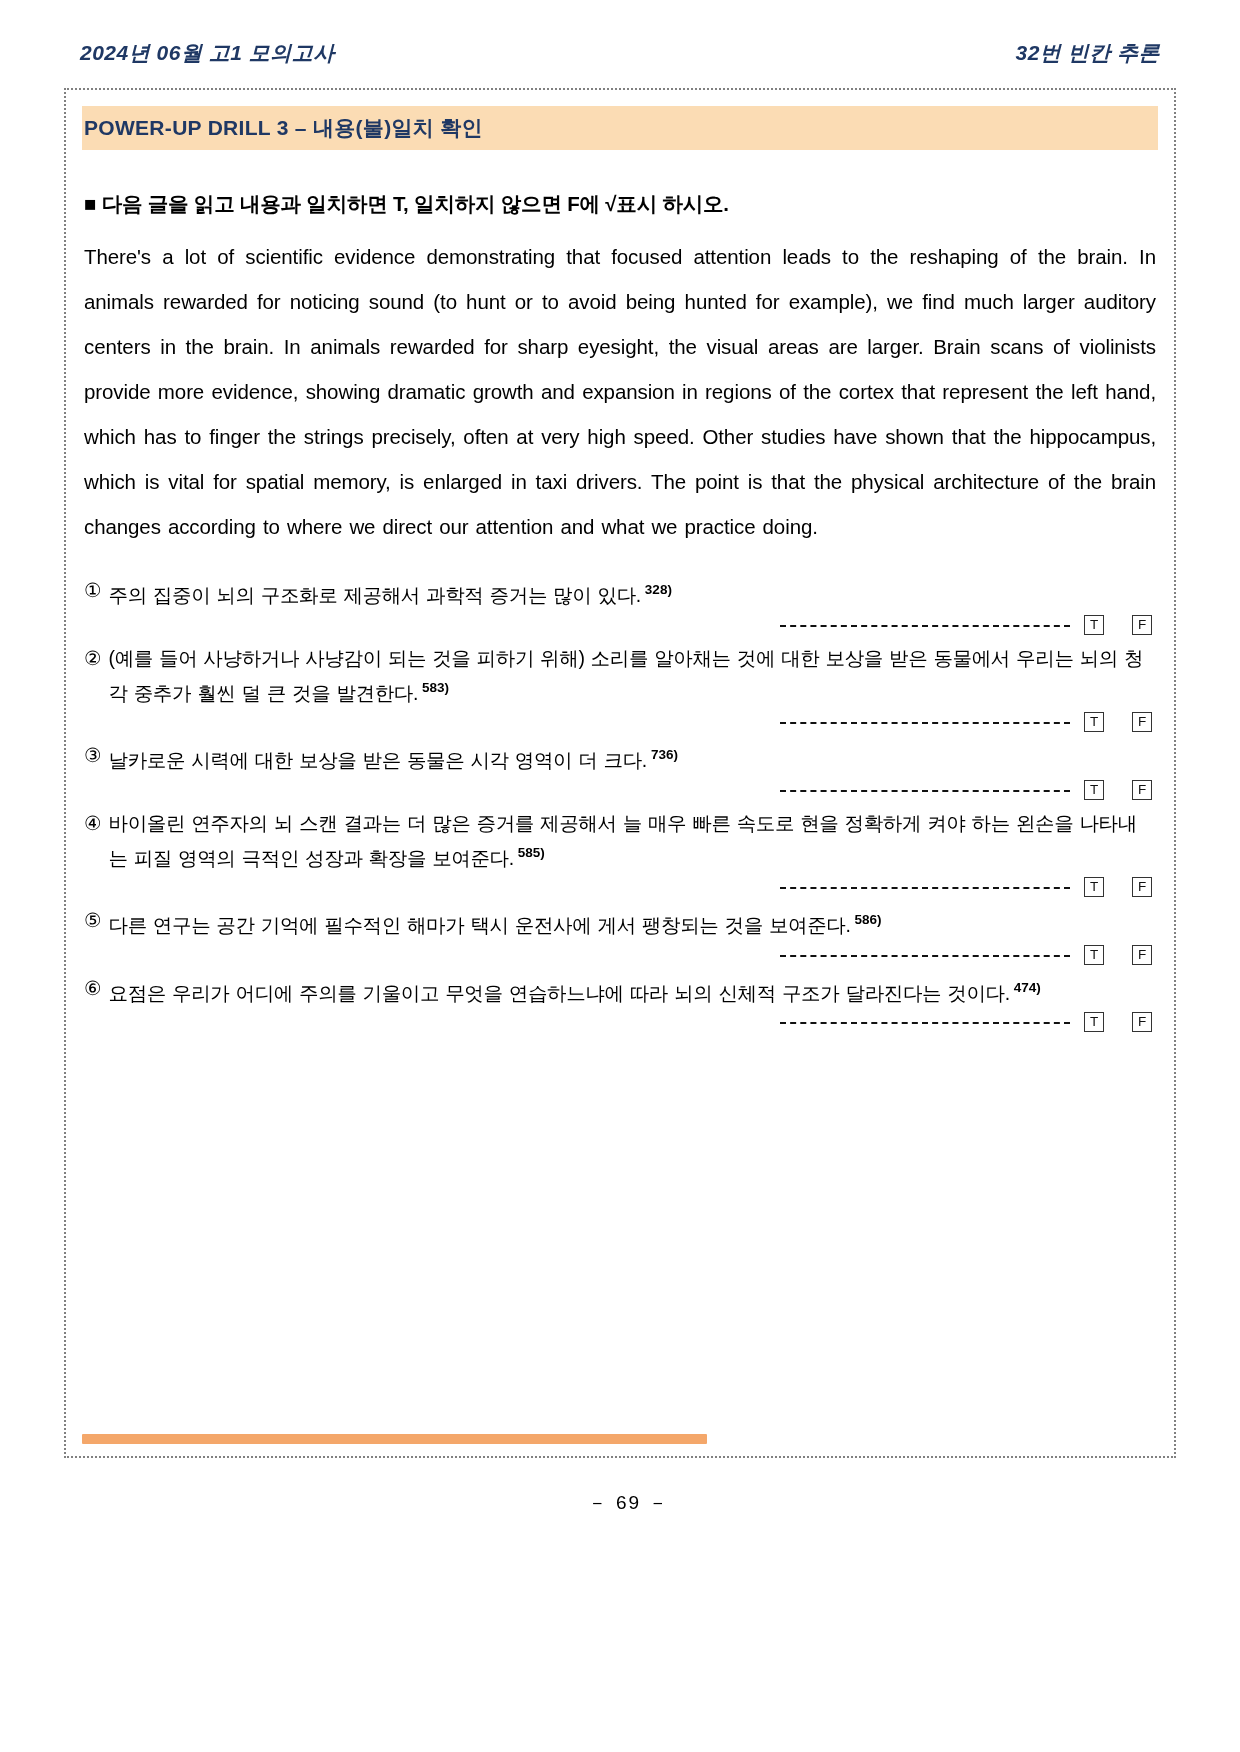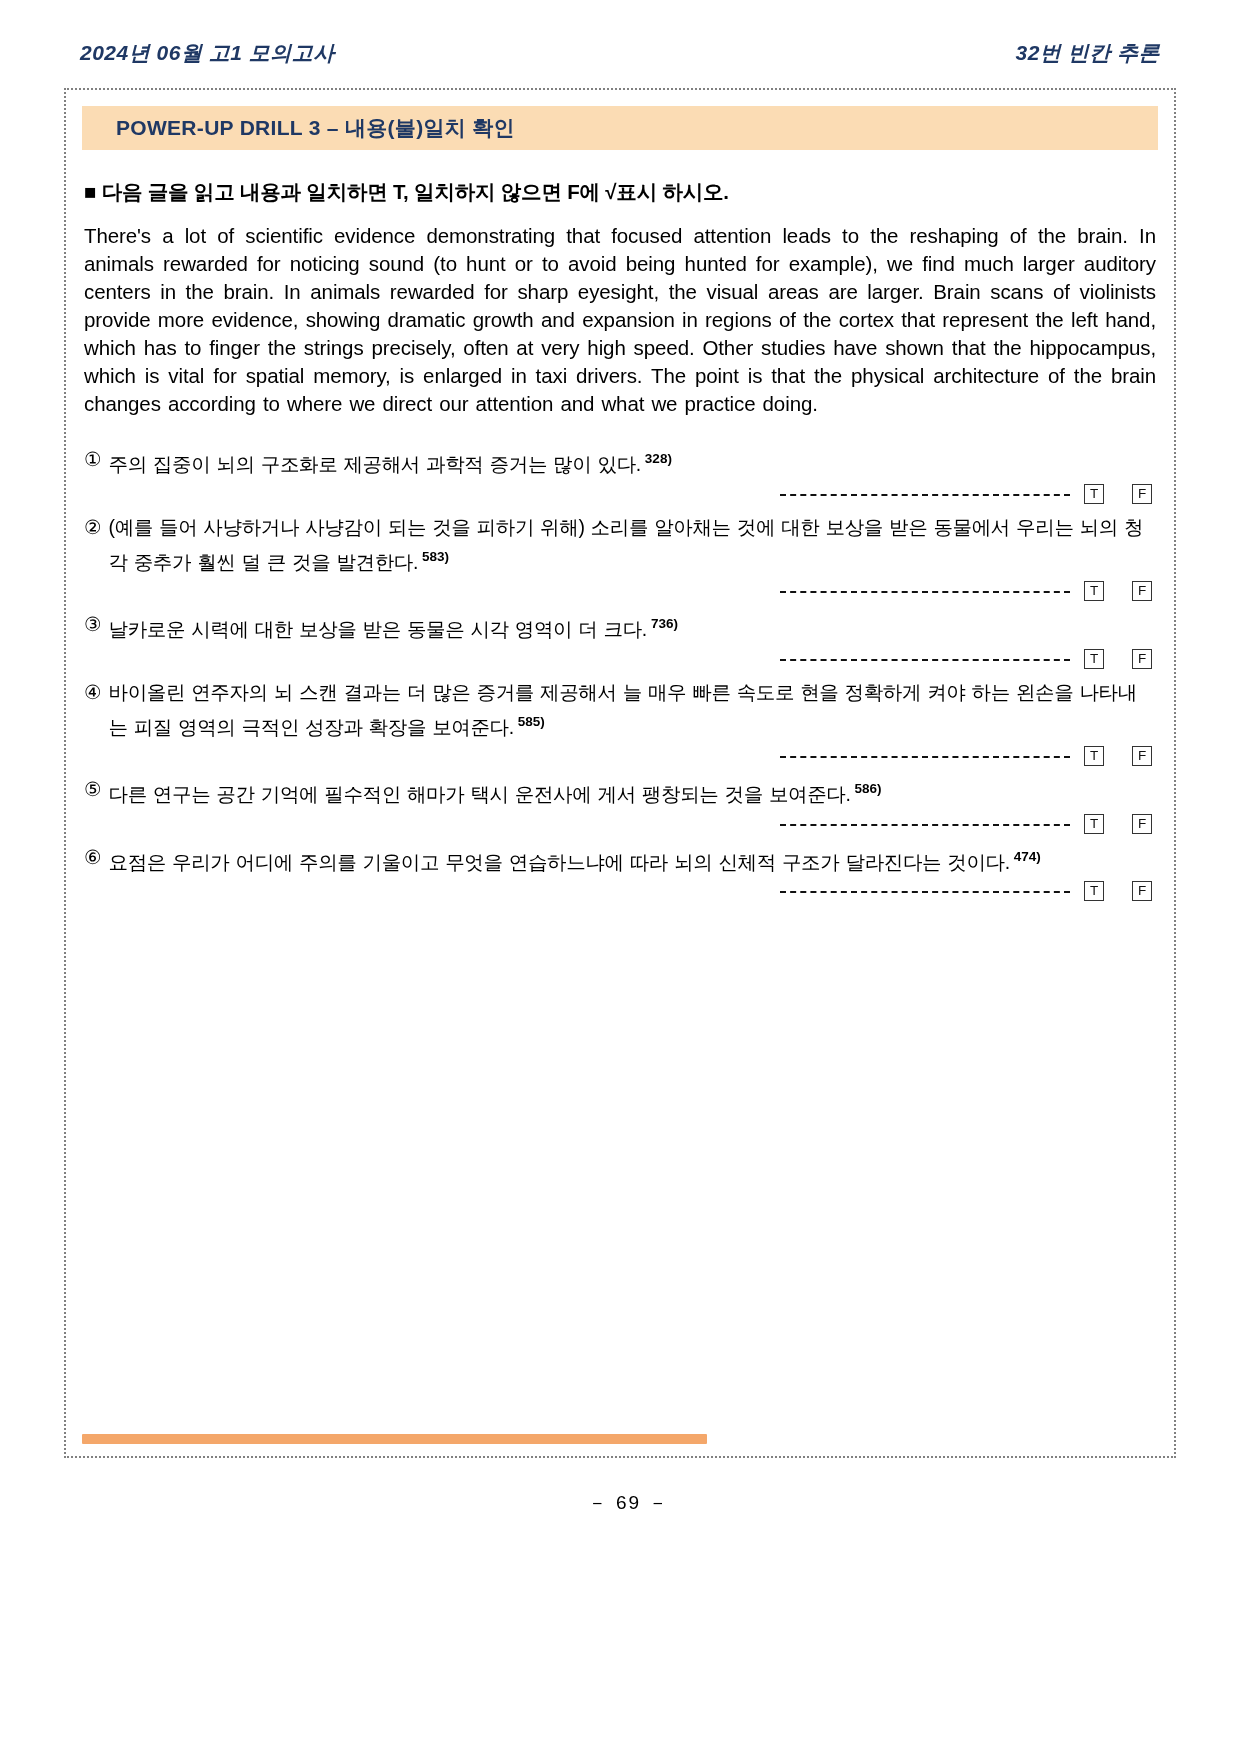--- a/index.html
+++ b/index.html
@@ -65,49 +65,49 @@
     background: #f4a76a;
     border-radius: 1px;
   }
 
   
   .drill-title {
     background: #fbdcb4;
     height: 44px;
     display: flex;
     align-items: center;
-    padding-left: 34px;
+    padding-left: 2px;
     box-sizing: border-box;
   }
   .drill-title span {
     color: #1f3864;
     font-weight: bold;
     font-size: 21px;
     letter-spacing: 0.3px;
     white-space: nowrap;
   }
 
   
   .instruction {
-    margin-top: 28px;
+    margin-top: 40px;
     padding-left: 2px;
     font-size: 20.5px;
     font-weight: bold;
     color: #000;
     white-space: nowrap;
     letter-spacing: -0.2px;
   }
 
   
   .passage {
     margin-top: 16px;
     padding-left: 2px;
     padding-right: 2px;
     font-size: 20.5px;
-    line-height: 28px;
+    line-height: 45px;
     text-align: justify;
     text-justify: inter-word;
     letter-spacing: -0.1px;
     word-spacing: 1.5px;
   }
 
   
   .items {
     margin-top: 26px;
   }

